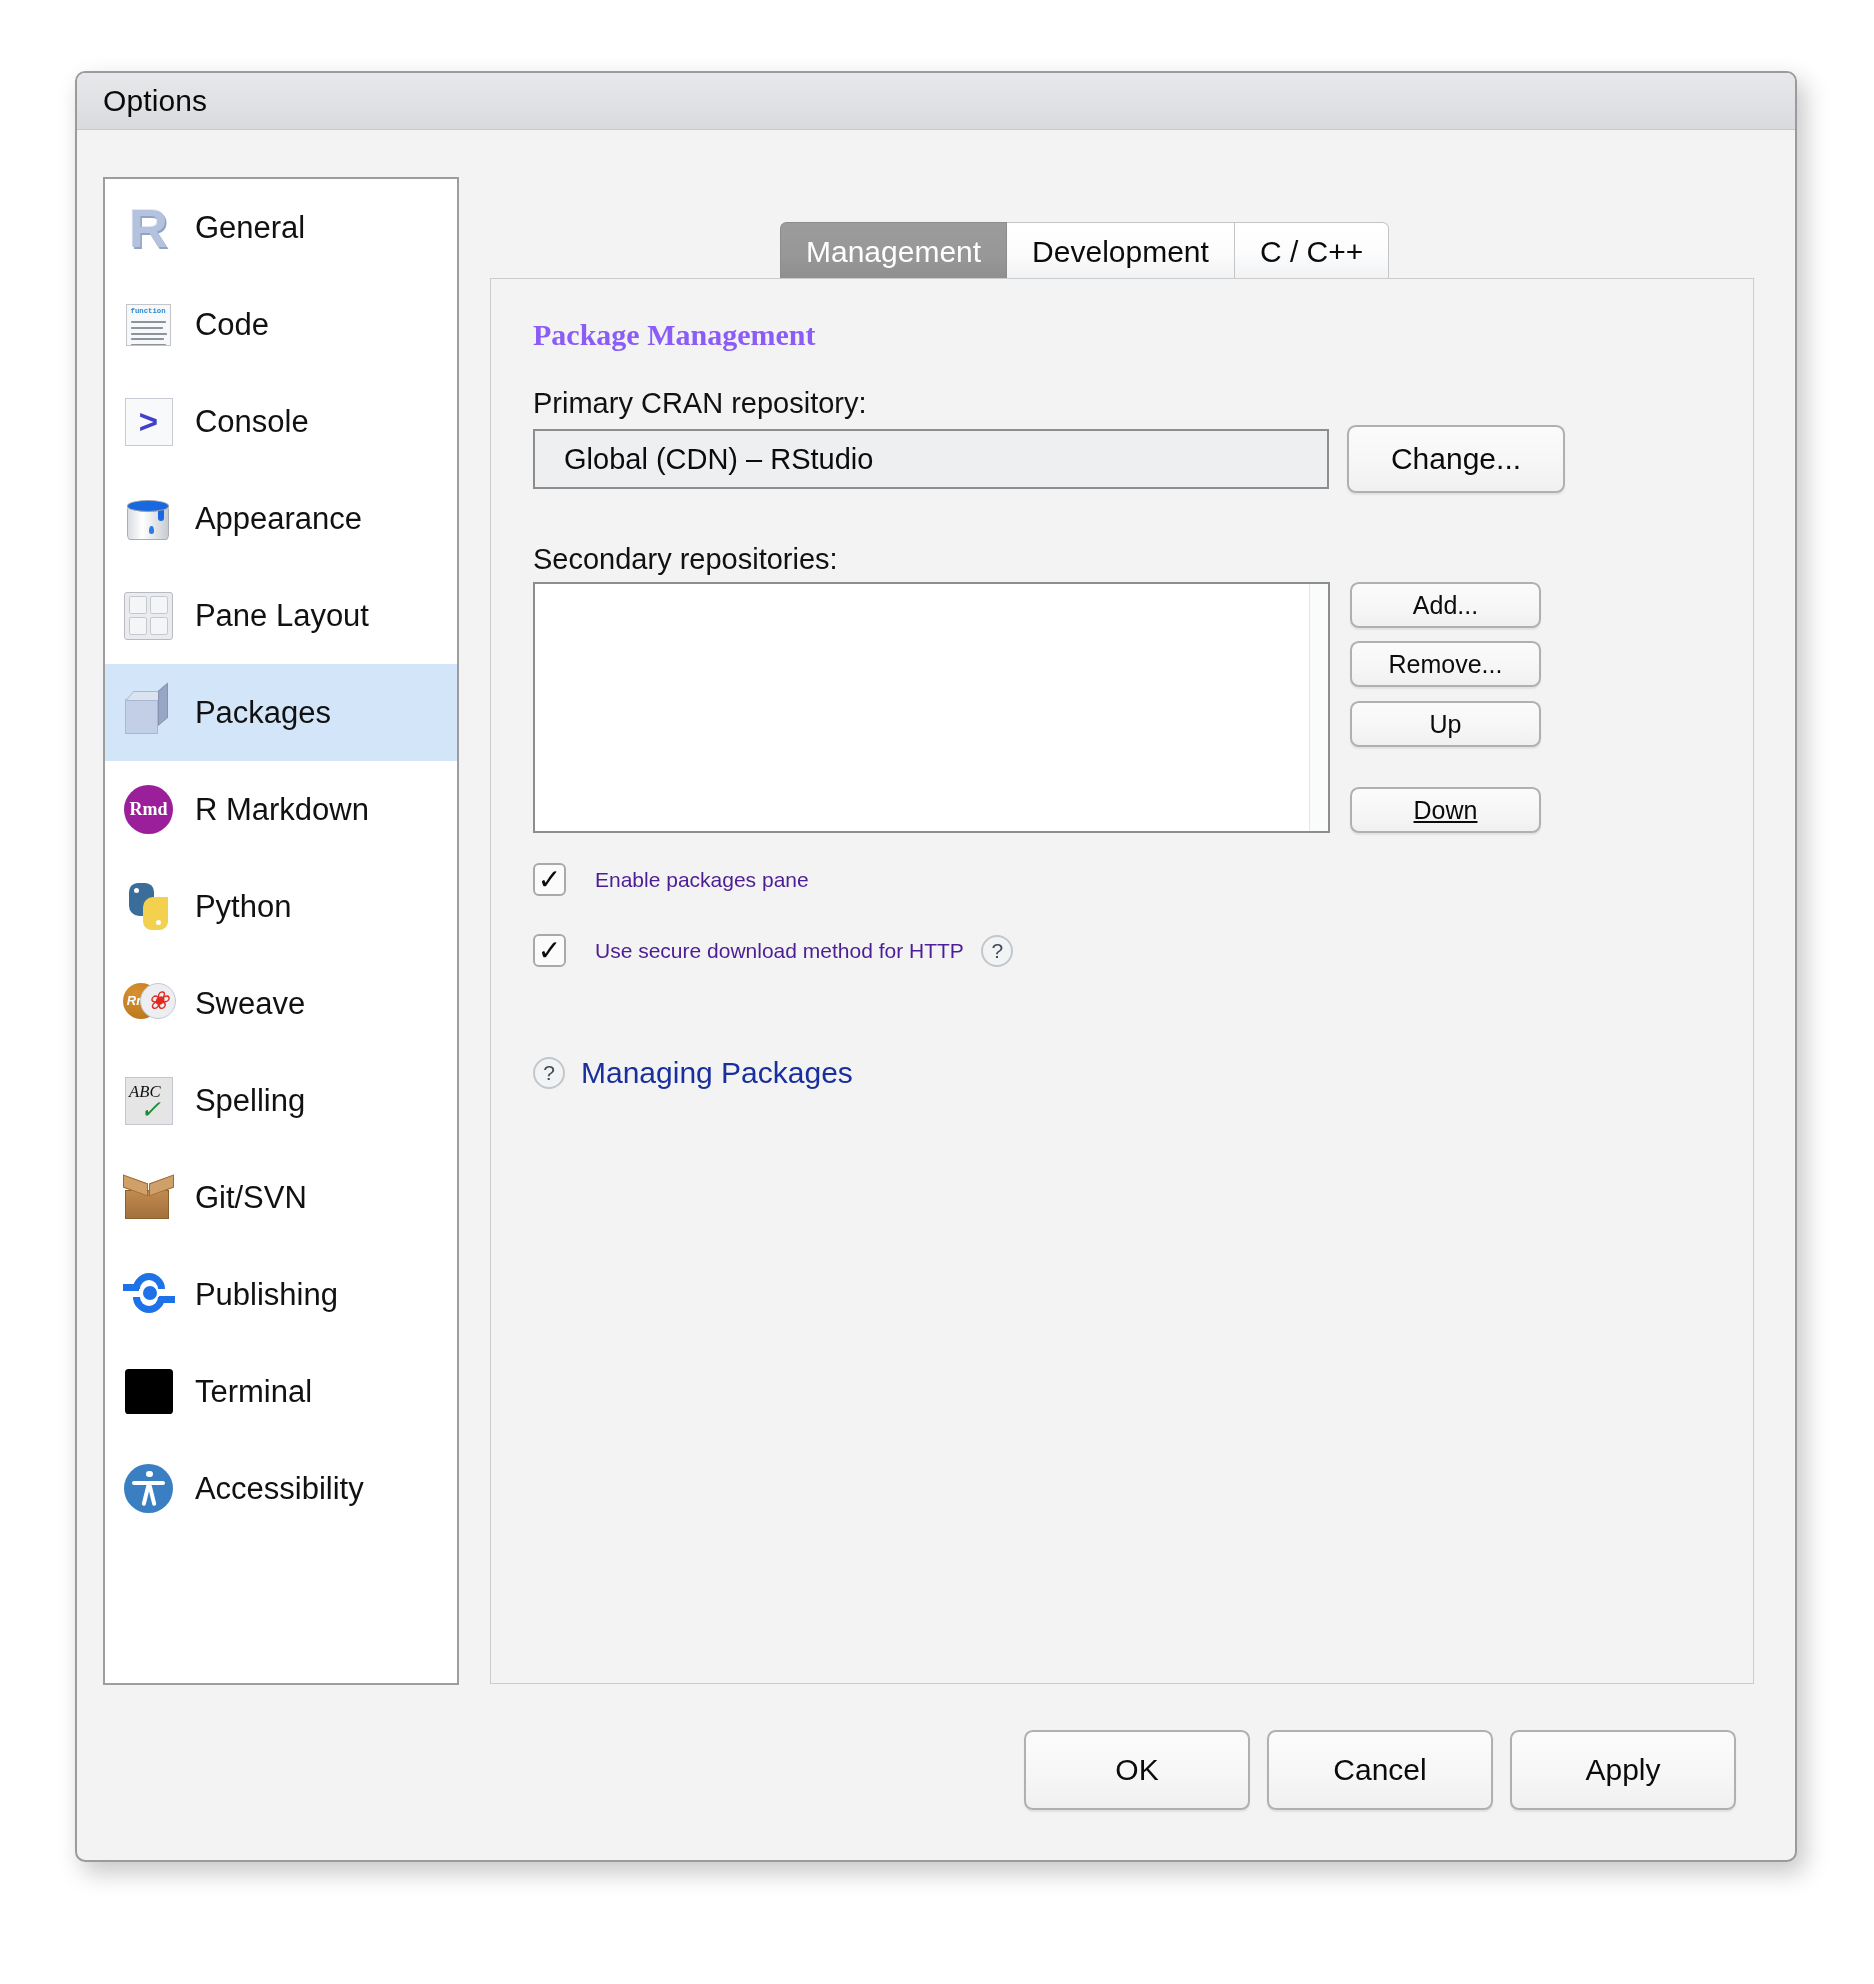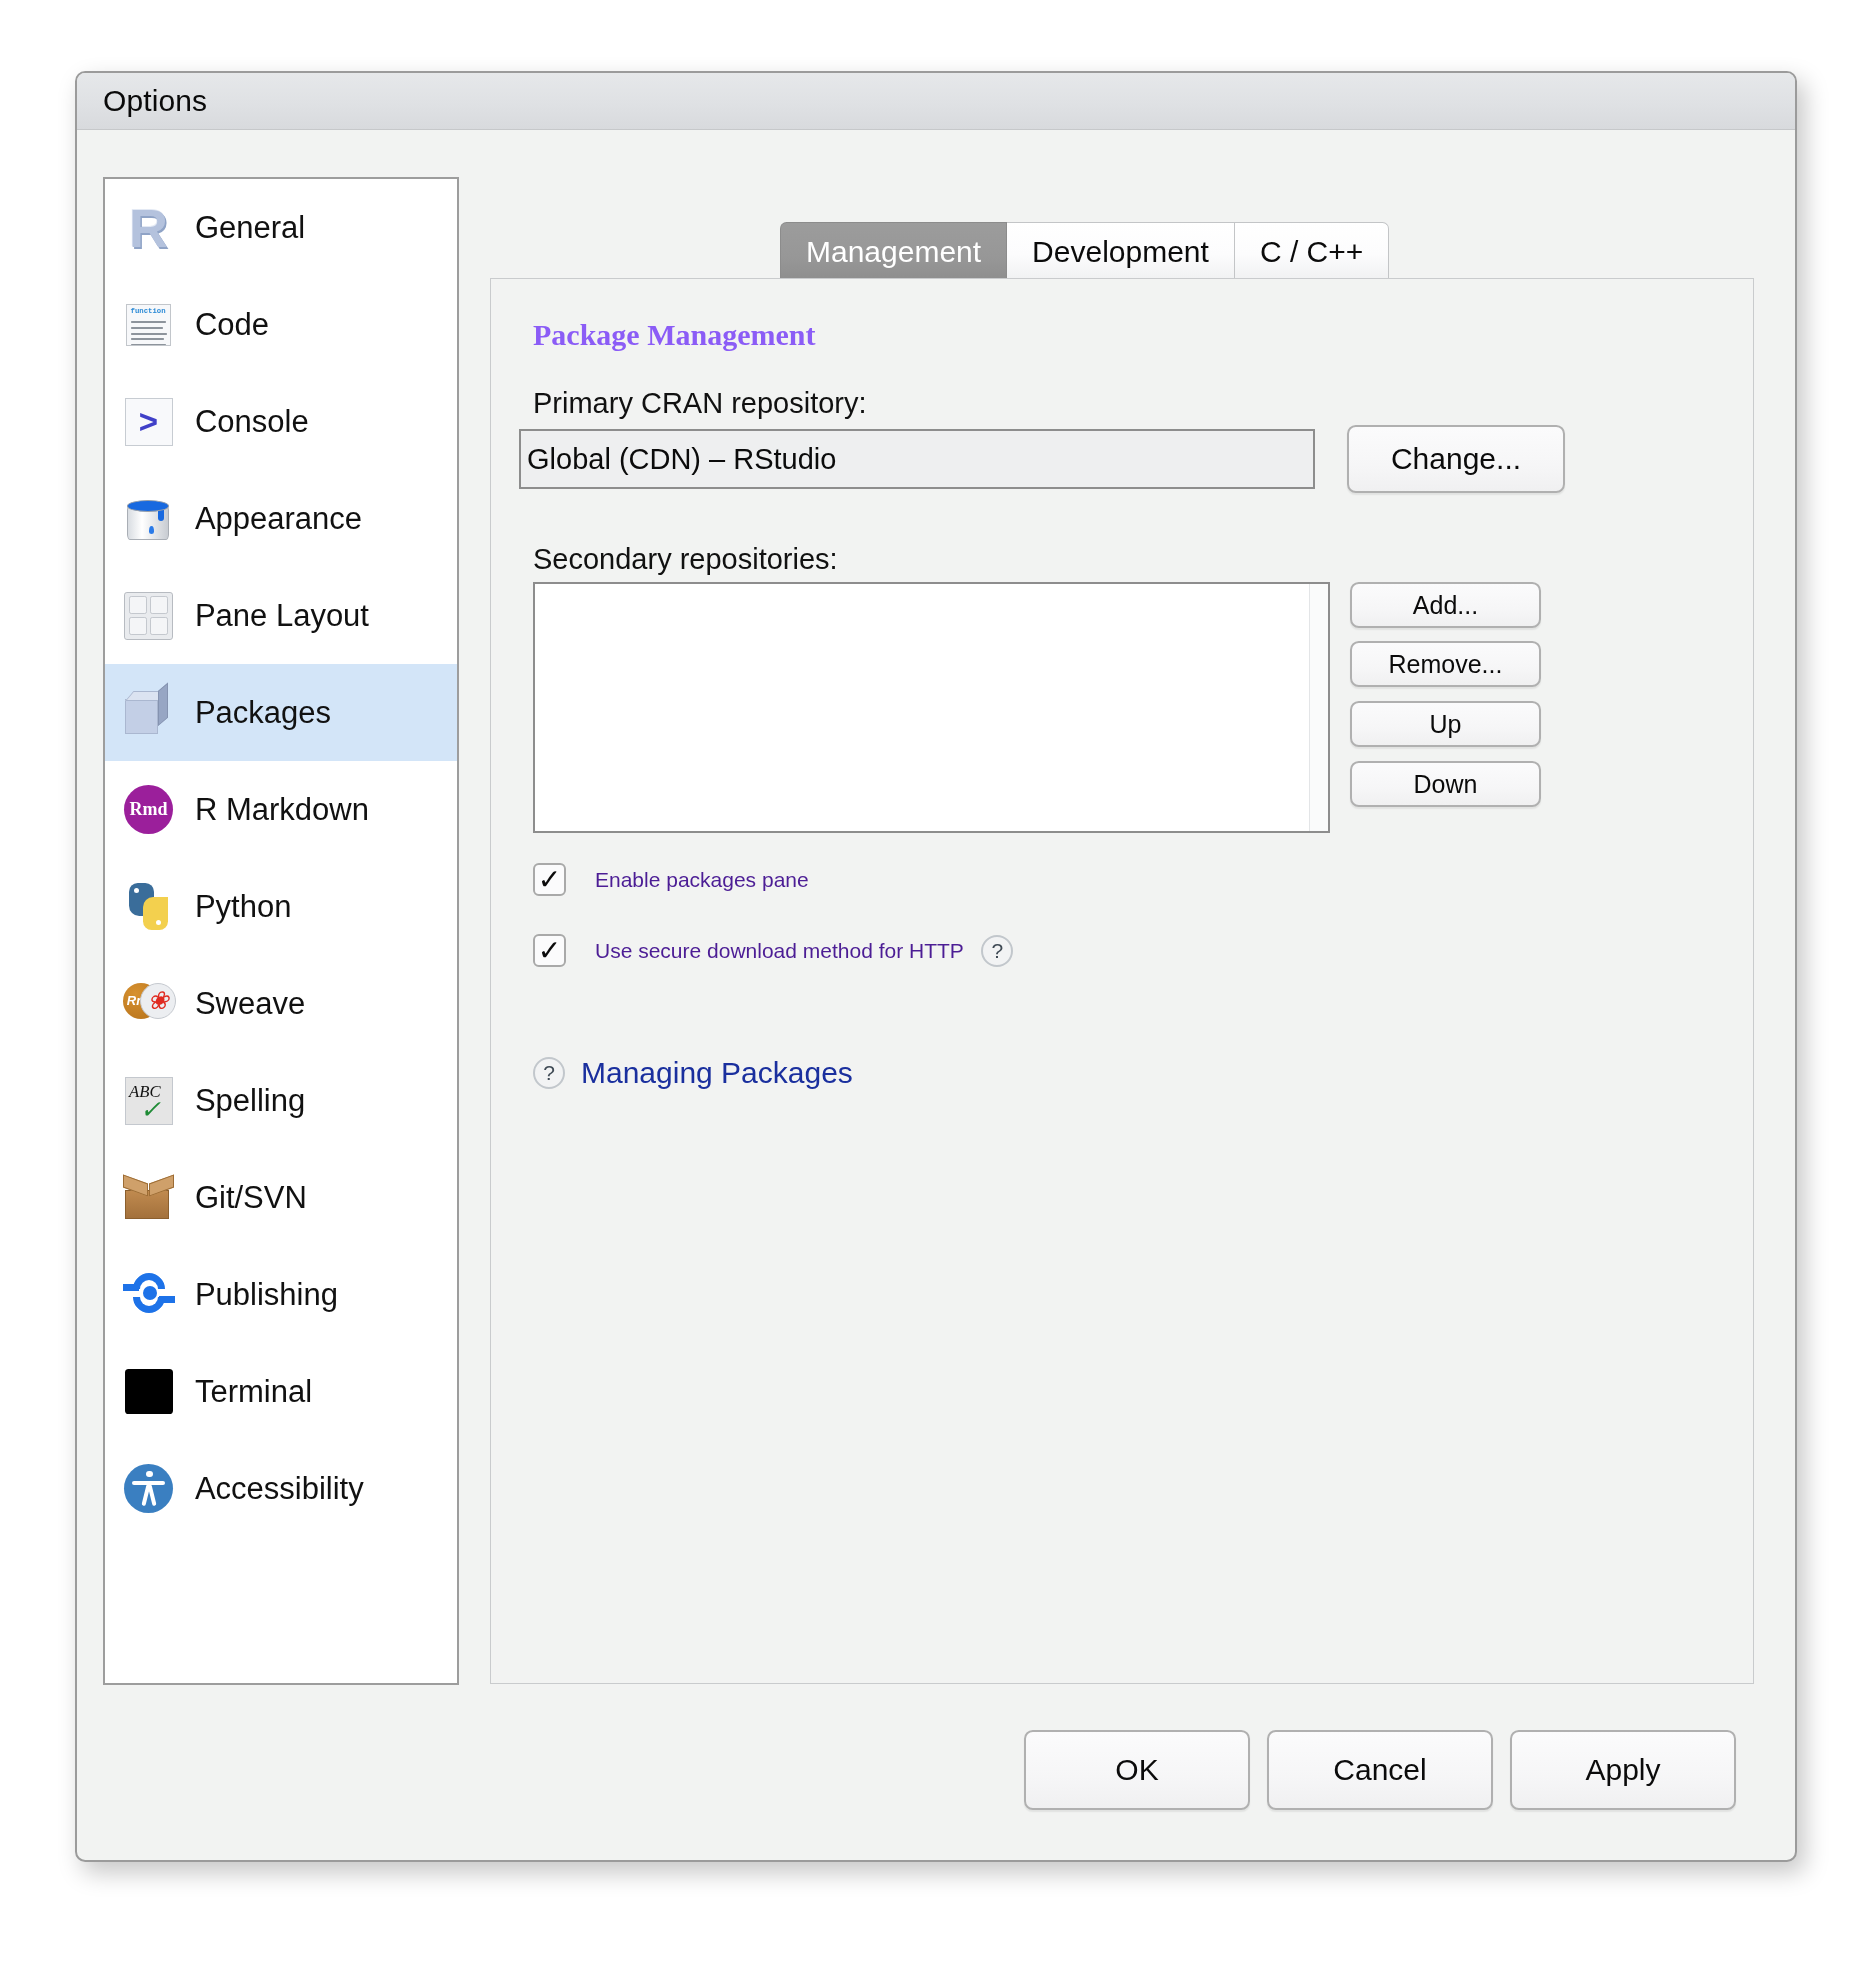--- a/index.html
+++ b/index.html
@@ -299,26 +299,26 @@
     font-size: 30px; font-weight: bold; color: #8b5cf6; font-family: Liberation Serif, serif;
   }
   .field-label {
     font-size: 29px; color: #111111;
   }
   .lbl-primary { position: absolute; left: 42px; top: 108px; }
   .lbl-secondary { position: absolute; left: 42px; top: 264px; }
 
   .textfield {
     position: absolute;
-    left: 28px; top: 150px;
+    left: 42px; top: 150px;
     width: 796px; height: 60px;
     background: #eeeff0;
     border: 2.2px solid #8d8d8d;
     display: flex; align-items: center;
-    padding-left: 6px;
+    padding-left: 29px;
     font-size: 29px; color: #0b0b0b;
   }
   .btn {
     background: linear-gradient(to bottom, #fbfbfc 0%, #f6f6f7 60%, #f0f0f1 100%);
     border: 2.2px solid #b0b0b0;
     border-radius: 8.7px;
     color: #0b0b0b;
     display: flex; align-items: center; justify-content: center;
     cursor: default;
     box-shadow: 0 1.5px 1.5px rgba(0,0,0,0.07);
@@ -342,21 +342,21 @@
   }
 
   .sidebtn {
     position: absolute; left: 859px;
     width: 191px; height: 46px;
     font-size: 25px;
   }
   .sb-add    { top: 303px; }
   .sb-remove { top: 362px; }
   .sb-up     { top: 422px; }
-  .sb-down   { top: 482px; }
+  .sb-down   { top: 508px; text-decoration: underline; }
 
   .checkrow {
     position: absolute; left: 42px;
     display: flex; align-items: center;
   }
   .cr-1 { top: 584px; }
   .cr-2 { top: 655px; }
   .checkbox {
     width: 33px; height: 33px;
     border: 2.2px solid #a9a9a9;

